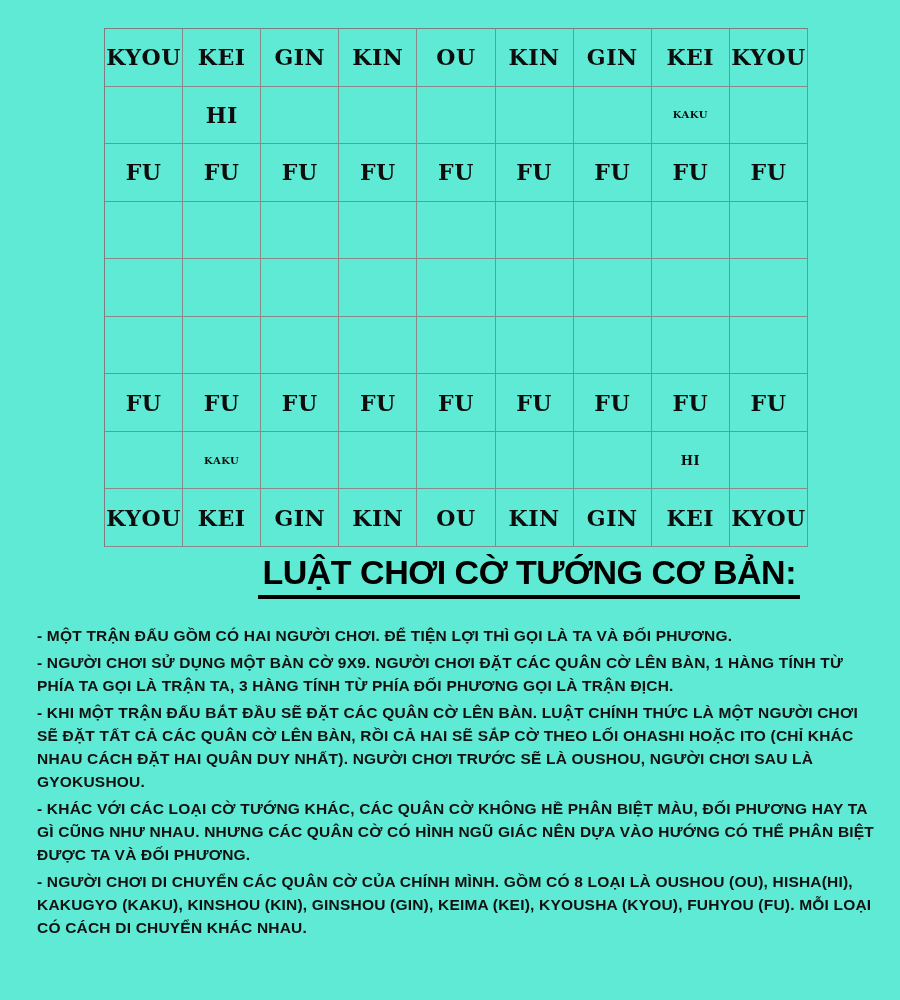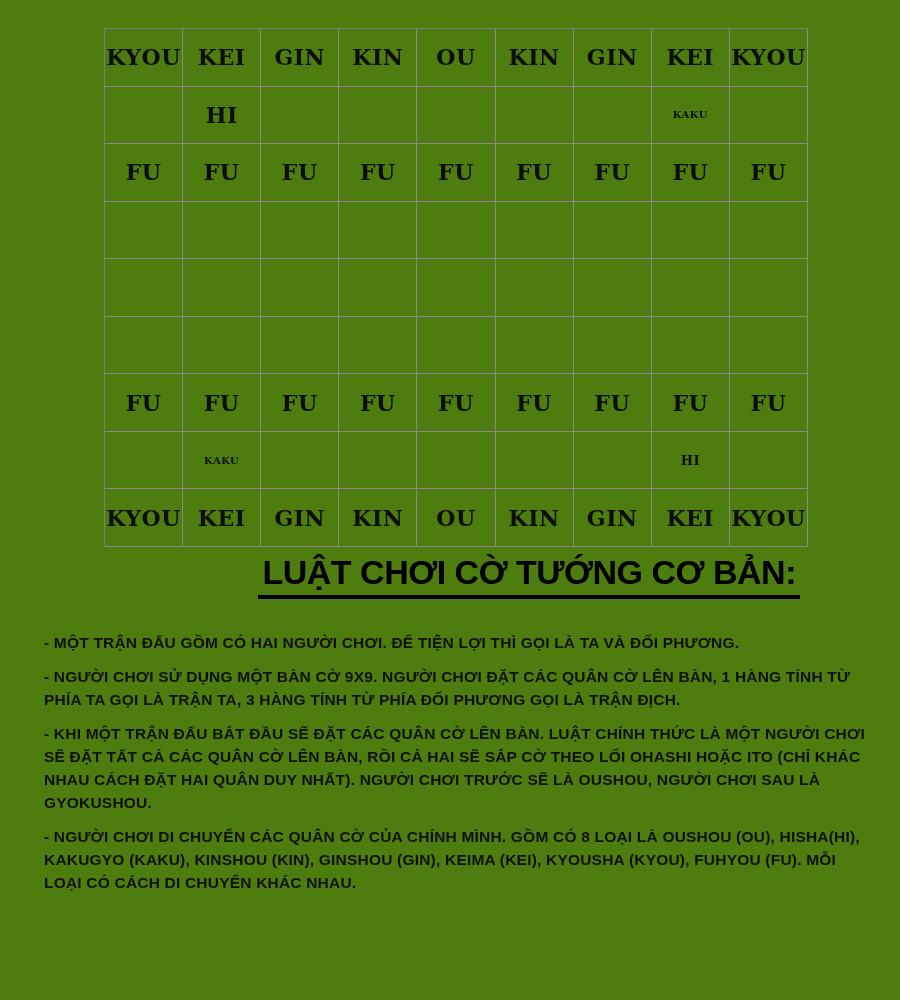--- a/index.html
+++ b/index.html
@@ -4,21 +4,21 @@
 <style>
   html, body {
     margin: 0;
     padding: 0;
     background: #ffffff;
   }
   .page {
     position: relative;
     width: 900px;
     height: 1000px;
-    background: #4d7c0f;
+    background: #5eead4;
     font-family: "Liberation Sans", "DejaVu Sans", sans-serif;
     color: #000000;
     overflow: hidden;
   }
   
   .board {
     position: absolute;
     left: 104px;
     top: 28px;
     width: 703px;
@@ -67,21 +67,21 @@
     white-space: nowrap;
   }
   
   .rules {
     position: absolute;
     left: 33px;
     top: 620px;
     width: 845px;
   }
   .rule {
-    margin: 11px;
+    margin: 4px;
     font-size: 15.5px;
     font-weight: bold;
     line-height: 23px;
     letter-spacing: 0.2px;
     color: #111111;
   }
 </style>
 </head>
 <body>
 
@@ -252,16 +252,17 @@
     </div>
 
   <div class="title-wrap">
     <span class="title">LUẬT CHƠI CỜ TƯỚNG CƠ BẢN:</span>
   </div>
 
   <div class="rules" id="rules">
       <p class="rule">- MỘT TRẬN ĐẤU GỒM CÓ HAI NGƯỜI CHƠI. ĐỂ TIỆN LỢI THÌ GỌI LÀ TA VÀ ĐỐI PHƯƠNG.</p>
       <p class="rule">- NGƯỜI CHƠI SỬ DỤNG MỘT BÀN CỜ 9X9. NGƯỜI CHƠI ĐẶT CÁC QUÂN CỜ LÊN BÀN, 1 HÀNG TÍNH TỪ PHÍA TA GỌI LÀ TRẬN TA, 3 HÀNG TÍNH TỪ PHÍA ĐỐI PHƯƠNG GỌI LÀ TRẬN ĐỊCH.</p>
       <p class="rule">- KHI MỘT TRẬN ĐẤU BẮT ĐẦU SẼ ĐẶT CÁC QUÂN CỜ LÊN BÀN. LUẬT CHÍNH THỨC LÀ MỘT NGƯỜI CHƠI SẼ ĐẶT TẤT CẢ CÁC QUÂN CỜ LÊN BÀN, RỒI CẢ HAI SẼ SẮP CỜ THEO LỐI OHASHI HOẶC ITO (CHỈ KHÁC NHAU CÁCH ĐẶT HAI QUÂN DUY NHẤT). NGƯỜI CHƠI TRƯỚC SẼ LÀ OUSHOU, NGƯỜI CHƠI SAU LÀ GYOKUSHOU.</p>
+      <p class="rule">- KHÁC VỚI CÁC LOẠI CỜ TƯỚNG KHÁC, CÁC QUÂN CỜ KHÔNG HỀ PHÂN BIỆT MÀU, ĐỐI PHƯƠNG HAY TA GÌ CŨNG NHƯ NHAU. NHƯNG CÁC QUÂN CỜ CÓ HÌNH NGŨ GIÁC NÊN DỰA VÀO HƯỚNG CÓ THỂ PHÂN BIỆT ĐƯỢC TA VÀ ĐỐI PHƯƠNG.</p>
       <p class="rule">- NGƯỜI CHƠI DI CHUYỂN CÁC QUÂN CỜ CỦA CHÍNH MÌNH. GỒM CÓ 8 LOẠI LÀ OUSHOU (OU), HISHA(HI), KAKUGYO (KAKU), KINSHOU (KIN), GINSHOU (GIN), KEIMA (KEI), KYOUSHA (KYOU), FUHYOU (FU). MỖI LOẠI CÓ CÁCH DI CHUYỂN KHÁC NHAU.</p>
     </div>
 
 </div>
 
 </body></html>

